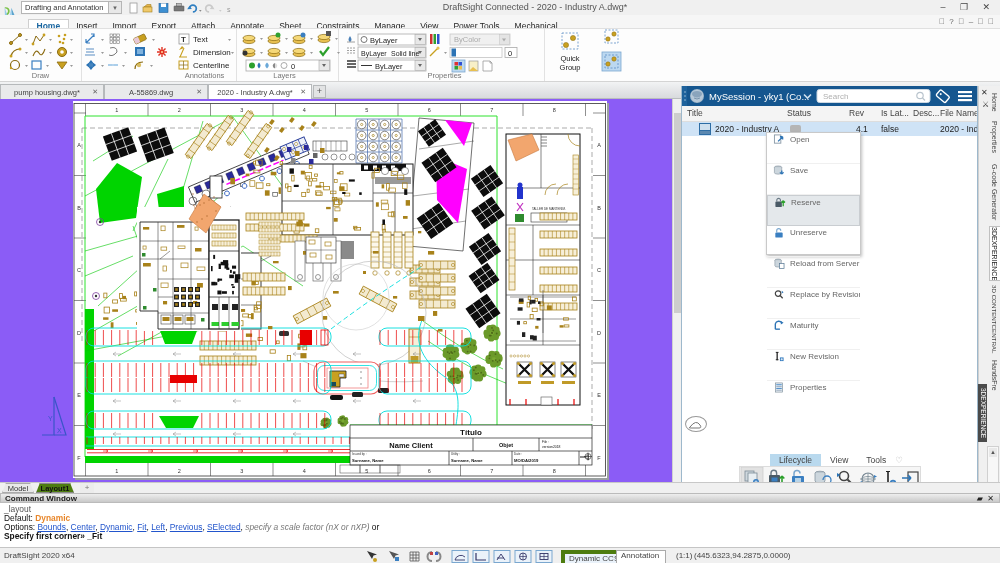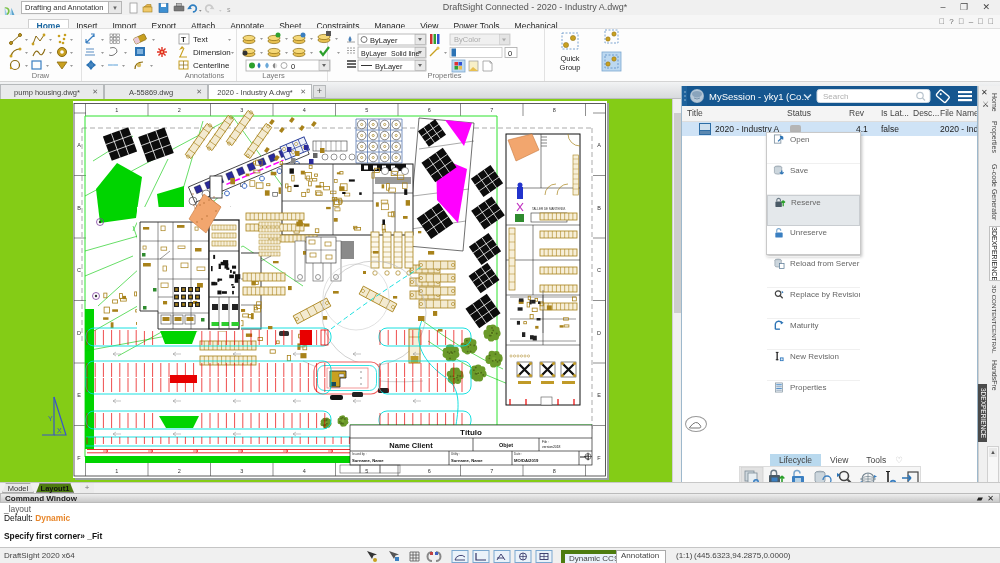--- a/index.html
+++ b/index.html
@@ -29,21 +29,21 @@
 .rlabel { position:absolute; bottom:1px; width:100%; text-align:center; font-size:7.5px; color:#777; }
 
 
 #doctabs { left:0; top:82px; width:1000px; height:17px; background:linear-gradient(#f2f3f4,#d8dadd); border-bottom:1px solid #b9bcbe;}
 .dtab { position:absolute; top:2px; height:15px; border:1px solid #b6b9bb; border-bottom:none; background:#e9eaeb; font-size:7.5px; color:#444; text-align:center; padding-top:3px; padding-right:10px;}
 .dtab.active { background:#fff; }
 .dtab .x { position:absolute; right:5px; top:3px; color:#666; font-size:7px;}
 #plustab { position:absolute; left:313px; top:3px; width:13px; height:13px; background:#e2e3e4; border:1px solid #b6b9bb; color:#555; font-size:9px; line-height:11px; text-align:center;}
 
 
-#canvas { left:0; top:99px; width:681px; height:383px; background:#84cc16; overflow:hidden;}
+#canvas { left:0; top:99px; width:681px; height:383px; background:#8b5cf6; overflow:hidden;}
 #sheet { position:absolute; left:73px; top:2px; width:534px; height:377px; background:#fff; box-shadow:2px 2px 0 #9aa0a0; }
 #vscroll { position:absolute; left:672px; top:0; width:9px; height:383px; background:#f0f0f0; border-left:1px solid #d0d0d0;}
 #vthumb { position:absolute; left:1px; top:14px; width:7px; height:200px; background:#cdcdcd; }
 
 
 #rpanel { left:681px; top:86px; width:297px; height:405px; background:#fff; border:1px solid #9db8cc; border-top:none;}
 #rphead { position:absolute; left:0; top:0; width:295px; height:20px; background:#15568f; }
 #rptable { position:absolute; left:0; top:20px; width:295px; height:16px; background:#f4f4f4; border-bottom:1px solid #ddd; font-size:8.5px; color:#444; white-space:nowrap; overflow:hidden;}
 #rprow { position:absolute; left:0; top:36px; width:295px; height:14px; background:#cfe3f6; font-size:8.5px; color:#222; white-space:nowrap; overflow:hidden;}
 #ctxmenu { position:absolute; left:84px; top:46px; width:95px; height:123px; background:#fff; border:1px solid #c9c9c9; box-shadow:1px 2px 3px rgba(0,0,0,.25); font-size:8.5px; color:#555;}
@@ -114,21 +114,21 @@
   </div>
   <div class="abs" style="right:6px; top:17px; font-size:8px; color:#666;">ⓘ &nbsp;?&nbsp; ▾ &nbsp;–&nbsp; &nbsp; ✕</div>
 
   <div class="abs" id="ribbon">
     <div class="rgroup" style="left:0; width:82px;">
         <div class="rlabel">Draw</div>
       </div>
     <div class="rgroup" style="left:173px; width:64px;">
         <div class="rlabel">Annotations</div>
       </div>
-    <div class="rgroup" style="left:220px; width:108px;">
+    <div class="rgroup" style="left:231px; width:108px;">
         <div class="rlabel">Layers</div>
       </div>
     <div class="rgroup" style="left:345px; width:200px;">
         <div class="rlabel">Properties</div>
       </div>
     <svg id="ribicons" style="position:absolute; left:0; top:0;" width="660" height="52" viewBox="0 28 660 52">
         <g stroke="#8a6a10" stroke-width="1">
           <line x1="11" y1="42" x2="20" y2="34"></line>
           <circle cx="11" cy="42" r="1.5" fill="#c8a020"></circle>
           <circle cx="20" cy="34" r="1.5" fill="#c8a020"></circle>
@@ -2047,20 +2047,21 @@
   <div class="abs" id="modeltabs">
     <span style="position:absolute; left:2px; top:0px; width:32px; text-align:center; font-size:7.5px; color:#333; clip-path:polygon(12% 0,88% 0,100% 100%,0% 100%); background:#e8e8e8; border:1px solid #aaa; height:10px;">Model</span>
     <span style="position:absolute; left:36px; top:0px; width:38px; text-align:center; font-size:7.5px; font-weight:bold; color:#111; clip-path:polygon(10% 0,90% 0,100% 100%,0% 100%); background:#4d7c0f; border:1px solid #888; height:10px;">Layout1</span>
     <span style="position:absolute; left:80px; top:0px; width:14px; text-align:center; font-size:8px; color:#777; background:#ececec; height:10px;">+</span>
   </div>
 
   <div class="abs" id="cmdwin">
     <div id="cmdhead">Command Window<span style="position:absolute; right:16px; font-weight:normal;">▰</span><span style="position:absolute; right:5px; font-weight:normal;">✕</span></div>
     <div class="cmdline" style="top:11px; color:#555;">_layout</div>
     <div class="cmdline" style="top:20px;">Default: <span class="orange">Dynamic</span></div>
+    <div class="cmdline" style="top:29px;">Options: <span class="blue">Bounds</span>, <span class="blue">Center</span>, <span class="blue">Dynamic</span>, <span class="blue">Fit</span>, <span class="blue">Left</span>, <span class="blue">Previous</span>, <span class="blue">SElected</span>, <span style="font-style:italic; color:#777;">specify a scale factor (nX or nXP)</span> or</div>
     <div class="cmdline" style="top:38px; font-weight:bold;">Specify first corner» _Fit</div>
   </div>
 
   <div class="abs" id="statusbar">
     <span style="position:absolute; left:4px; top:3px;">DraftSight 2020 x64</span>
     <svg style="position:absolute; left:364px; top:1px;" width="260" height="14" viewBox="0 0 260 14">
         <path d="M3 2 l5 8 l1.5 -3.5 l3.5 -1 z" fill="#333"></path>
         <circle cx="11" cy="11" r="2" fill="#c8a020"></circle>
         <path d="M25 2 l5 8 l1.5 -3.5 l3.5 -1 z" fill="#555"></path>
         <rect x="31" y="8" width="4" height="4" fill="#3a7fc1"></rect>

